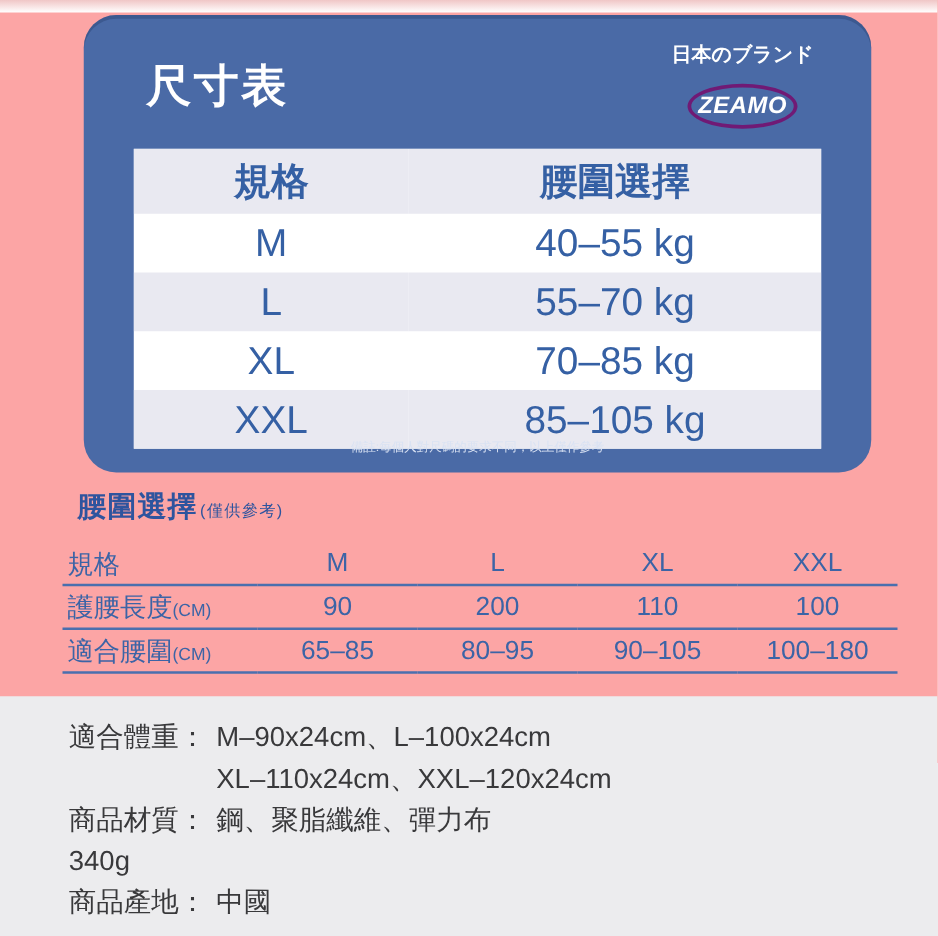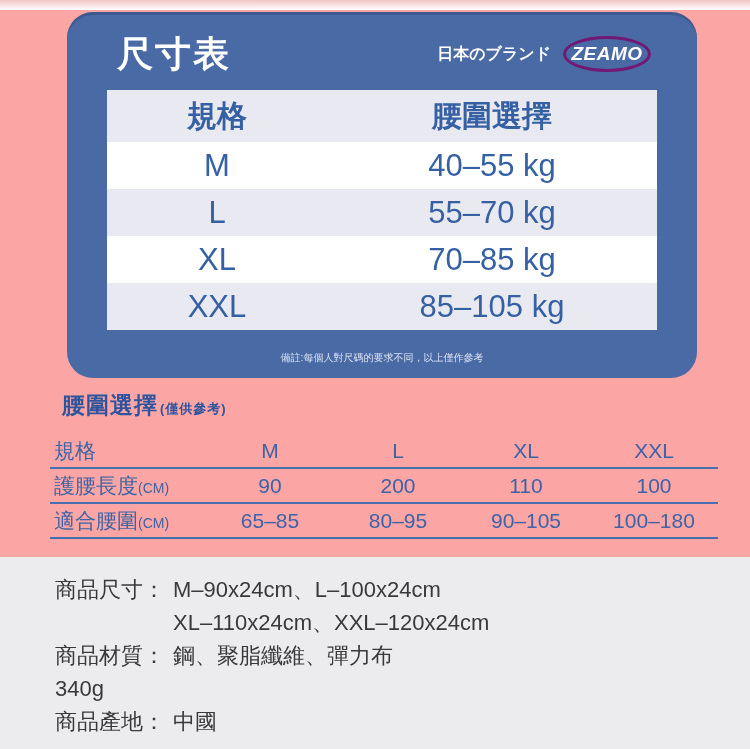--- a/index.html
+++ b/index.html
@@ -10,40 +10,40 @@
   .top-strip{position:absolute;left:0;top:0;width:750px;height:10px;
     background:linear-gradient(to bottom,#f0c6c6,#fbeeee 70%,#ffffff);}
 
   
   .blue-panel{position:absolute;left:67px;top:12px;width:630px;height:366px;
     background:#4a6aa6;border-radius:26px;
     box-shadow:inset 0 3px 0 rgba(20,40,80,0.25);}
   .panel-header{display:flex;justify-content:space-between;align-items:center;
     padding:22px 46px 0 50px;}
   .panel-title{color:#ffffff;font-size:36px;font-weight:bold;letter-spacing:2px;line-height:40px;}
-  .brand{display:flex;align-items:center;gap:12px;}
+  .brand{display:flex;align-items:center;gap:12px;flex-direction:column;}
   .brand-caption{color:#ffffff;font-size:16px;font-weight:bold;}
   .brand-logo{display:flex;align-items:center;justify-content:center;
     width:82px;height:30px;border:3px solid #701a75;border-radius:50%;
     color:#ffffff;font-size:19px;font-weight:bold;font-style:italic;letter-spacing:.5px;}
 
   .size-card{width:550px;margin:16px auto 0;background:#ffffff;overflow:hidden;}
   .size-table{width:100%;border-collapse:collapse;table-layout:fixed;}
   .size-table td{text-align:center;color:#3560a4;font-size:31px;height:47px;padding:0;}
   .size-table .col-size{width:40%;}
   .size-table tr.head td{background:#e9e9f1;font-size:30px;font-weight:bold;height:52px;}
   .size-table tr.alt td{background:#e9e9f1;}
 
   .panel-note{position:absolute;left:0;bottom:13px;width:100%;text-align:center;
     color:#d9e2f3;font-size:10px;}
 
   
   .waist-title{position:absolute;left:62px;top:390px;color:#2e549e;
     font-size:23px;font-weight:bold;letter-spacing:1px;}
-  .waist-title .suffix{font-size:13px;font-weight:bold;margin-left:2px;}
+  .waist-title .suffix{font-size:13px;font-weight:normal;margin-left:2px;}
   .waist-table{position:absolute;left:50px;top:434px;width:668px;
     border-collapse:collapse;table-layout:fixed;}
   .waist-table td{color:#3c64a6;font-size:21px;text-align:center;height:33px;padding:0;}
   .waist-table td.lbl{width:152px;text-align:left;padding-left:4px;}
   .waist-table tr td{border-bottom:2px solid #4a6fae;}
   .waist-table .unit{font-size:14px;}
 
   
   .info-panel{position:absolute;left:0;top:557px;width:750px;height:192px;
     background:#ececee;box-sizing:border-box;padding:16px 0 0 55px;}
@@ -122,21 +122,21 @@
         <td>65–85</td>
         <td>80–95</td>
         <td>90–105</td>
         <td>100–180</td>
       </tr>
     </tbody>
   </table>
 
   <section class="info-panel">
     <div class="info-row">
-      <span class="info-label">商品尺寸：</span>
+      <span class="info-label">適合體重：</span>
       <div class="info-value">
         <div>M–90x24cm、L–100x24cm</div>
         <div>XL–110x24cm、XXL–120x24cm</div>
       </div>
     </div>
     <div class="info-row">
       <span class="info-label">商品材質：</span>
       <div class="info-value">鋼、聚脂纖維、彈力布</div>
     </div>
     <div class="info-row">

